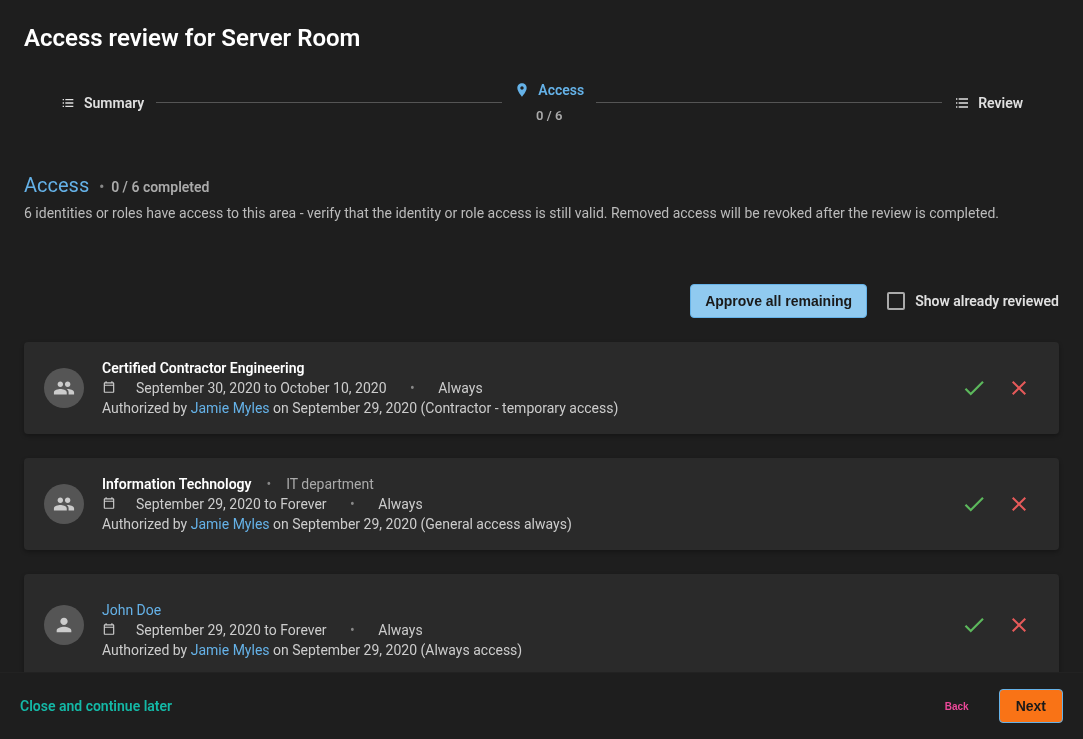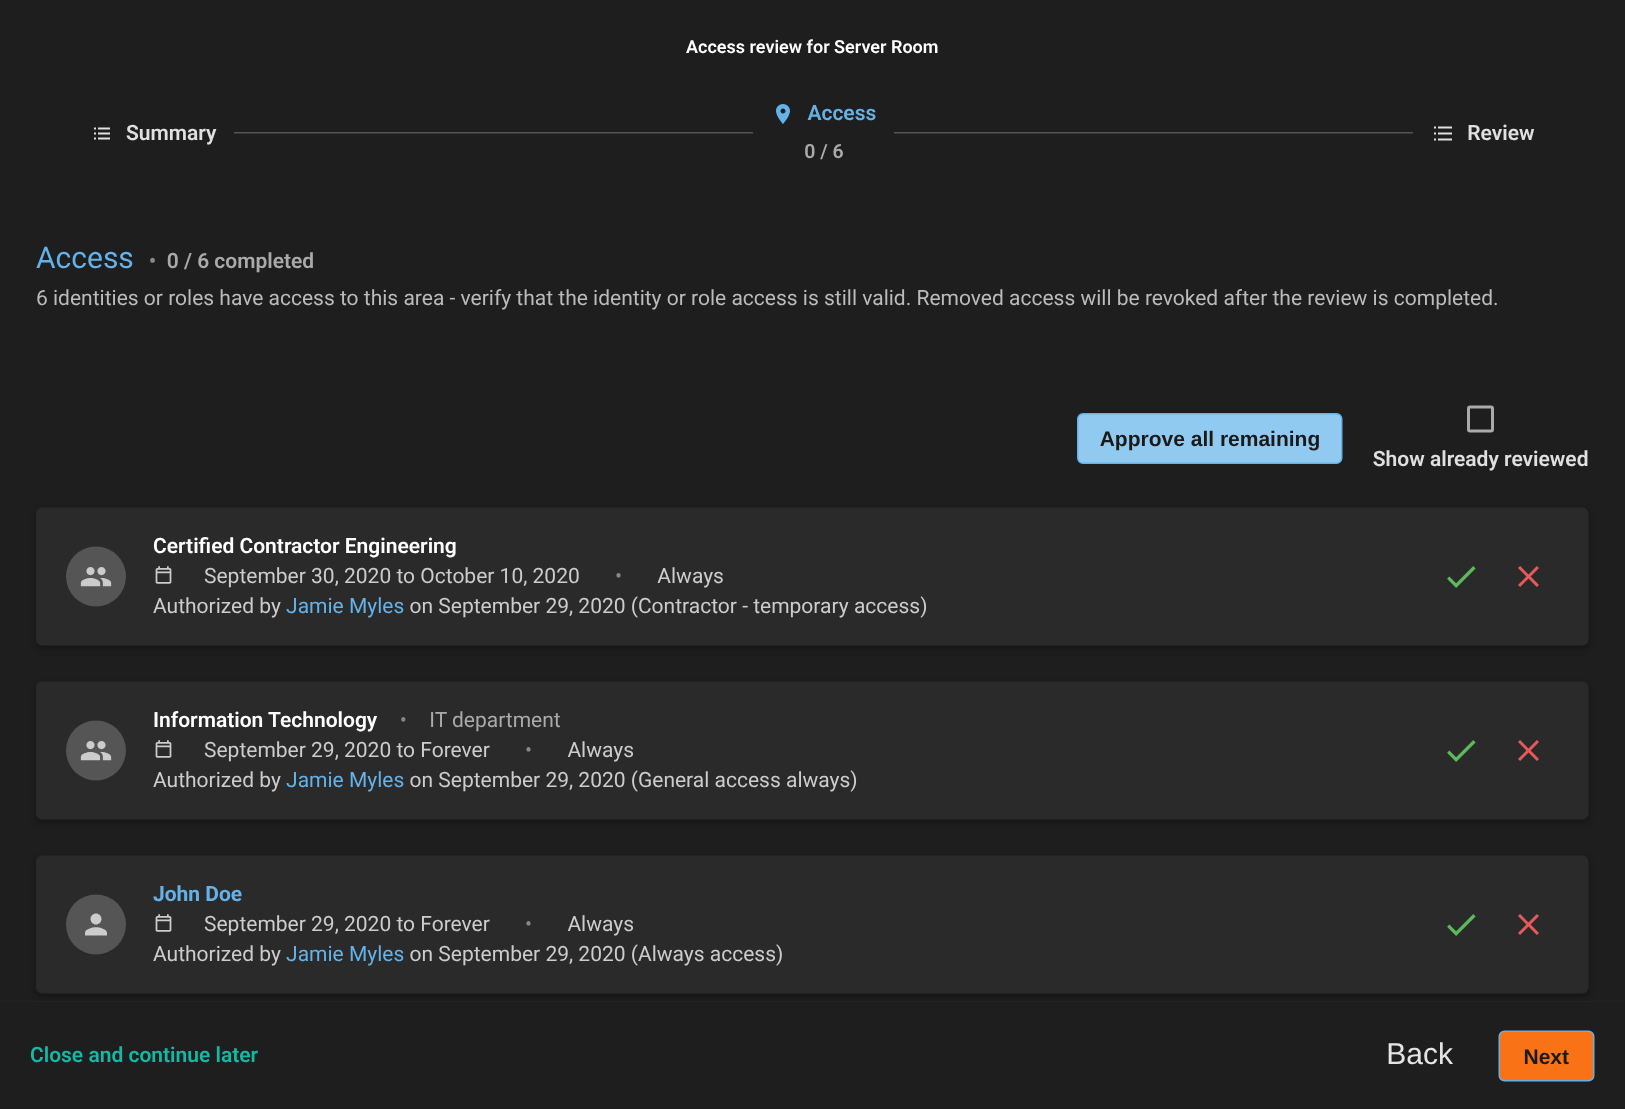--- a/index.html
+++ b/index.html
@@ -18,24 +18,23 @@
     .container {
       width: 100%;
       height: 100%;
       display: flex;
       flex-direction: column;
     }
     .header {
       padding: 24px 24px 0 24px;
     }
     .page-title {
-      font-size: 12px;
+      font-size: 24px;
       font-weight: 600;
       color: #ffffff;
-      text-align: center;
     }
     .stepper {
       display: flex;
       align-items: center;
       padding: 30px 60px 10px 60px;
       gap: 12px;
     }
     .step {
       display: flex;
       align-items: center;
@@ -131,21 +130,20 @@
       border-radius: 4px;
       font-size: 14px;
       font-weight: 600;
       cursor: pointer;
     }
     .checkbox-wrapper {
       display: flex;
       align-items: center;
       gap: 10px;
       cursor: pointer;
-      flex-direction: column;
     }
     .checkbox-box {
       width: 18px;
       height: 18px;
       border: 2px solid #aaa;
       border-radius: 2px;
     }
     .checkbox-label {
       font-size: 14px;
       font-weight: 600;
@@ -178,22 +176,23 @@
       display: flex;
       align-items: center;
       gap: 8px;
       font-size: 14px;
     }
     .card-title {
       font-weight: 600;
       color: #fff;
     }
     .card-title-link {
-      font-weight: 700;
+      font-weight: 400;
       color: #65b2e8;
+      margin-top: 10px;
     }
     .card-subtitle {
       color: #aaa;
     }
     .card-detail-row {
       display: flex;
       align-items: flex-start;
       gap: 20px;
       font-size: 14px;
       color: #ccc;
@@ -236,25 +235,25 @@
       color: #14b8a6;
       cursor: pointer;
     }
     .footer-right {
       display: flex;
       gap: 16px;
       align-items: center;
     }
     .btn-back {
       background: transparent;
-      color: #e5e5e5;
+      color: #ec4899;
       border: none;
       padding: 8px 14px;
-      font-size: 20px;
-      font-weight: 400;
+      font-size: 10px;
+      font-weight: 700;
       cursor: pointer;
     }
     .btn-next {
       background: #f97316;
       color: #1a1a1a;
       border: 1px solid #65b2e8;
       padding: 8px 16px;
       border-radius: 4px;
       font-size: 14px;
       font-weight: 600;

